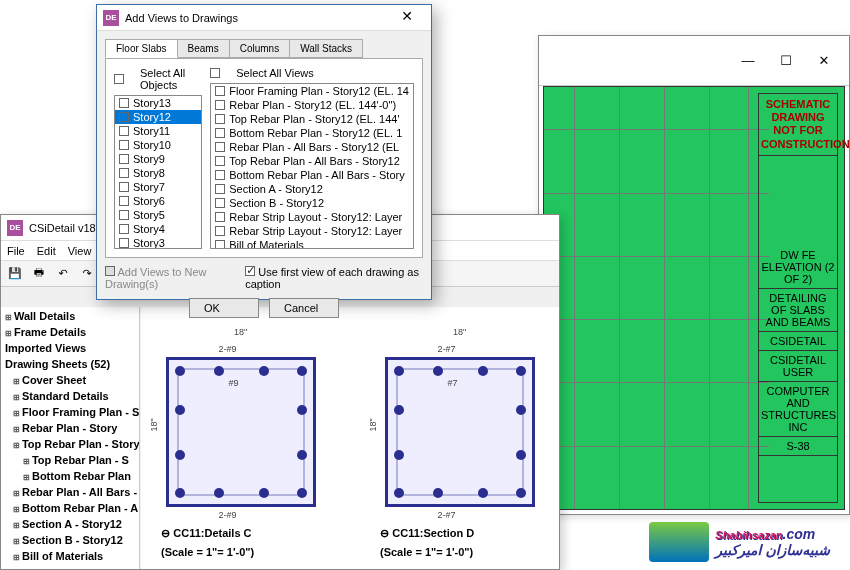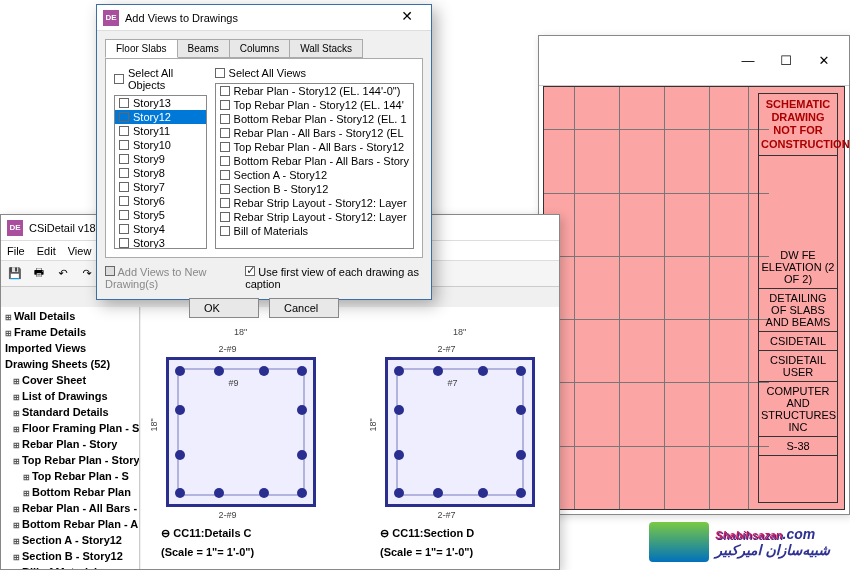--- a/index.html
+++ b/index.html
@@ -29,39 +29,39 @@
 .rebar { width:10px; height:10px; border-radius:50%; background:#2a2e8f; position:absolute; }
 .stirrup-inner { position:absolute; inset:8px; border:2px solid rgba(42,46,143,.3); }
 .sec-label { text-align:left; margin-top:6px; padding-left:10px; font-weight:bold; }
 .dim-txt { position:absolute; font-size:9px; color:#444; }
 
 
 .plan-window { position:absolute; left:538px; top:35px; width:312px; height:480px; border:1px solid #888; background:#fff; box-shadow:2px 2px 8px rgba(0,0,0,.15); }
 .plan-tb { height:50px; border-bottom:1px solid #ccc; display:flex; align-items:center; justify-content:flex-end; gap:4px; padding:0 6px; }
 .win-btns { display:flex; gap:0; margin-left:auto; }
 .win-btn { width:38px; height:24px; display:flex; align-items:center; justify-content:center; font-size:13px; }
-.plan-body { position:absolute; top:50px; left:4px; right:4px; bottom:4px; border:1px solid #333; background:#fca5a5; }
+.plan-body { position:absolute; top:50px; left:4px; right:4px; bottom:4px; border:1px solid #333; background:#22c55e; }
 .grid-line { position:absolute; background:#777; }
 .grid-v { width:1px; height:100%; }
 .grid-h { height:1px; width:75%; }
 .title-block { position:absolute; right:6px; top:6px; bottom:6px; width:80px; border:1px solid #333; font-size:6px; }
 .tb-row { border-bottom:1px solid #333; padding:3px 2px; text-align:center; }
 .tb-head { color:#a00; font-weight:bold; line-height:1.2; padding:4px 2px; }
 
 
 .dialog { position:absolute; left:96px; top:4px; width:336px; height:296px; background:#f0f0f0; border:1px solid #3a6ea5; box-shadow:5px 5px 15px rgba(0,0,0,.3); z-index:10; }
 .dlg-title { height:26px; background:#fff; display:flex; align-items:center; padding:0 6px; border-bottom:1px solid #ddd; }
 .dlg-title .icon { width:16px; height:16px; background:#a84f9e; color:#fff; font-size:8px; font-weight:bold; display:flex; align-items:center; justify-content:center; margin-right:6px; }
 .dlg-close { margin-left:auto; width:36px; height:20px; text-align:center; font-size:14px; }
 .dlg-tabs { display:flex; margin:8px 8px 0; }
 .dlg-tab { padding:3px 10px; border:1px solid #aaa; background:#e8e8e8; font-size:10px; margin-right:-1px; }
 .dlg-tab.active { background:#fff; border-bottom-color:#fff; position:relative; z-index:1; }
 .dlg-body { margin:0 8px 8px; border:1px solid #aaa; background:#fff; height:200px; display:flex; gap:8px; padding:8px; }
 .list-col { flex:1; display:flex; flex-direction:column; }
-.list-head { font-size:10px; margin-bottom:4px; display:flex; align-items:center; gap:4px; }
+.list-head { font-size:10px; margin-bottom:4px; display:flex; align-items:center; gap:16px; }
 .list-box { flex:1; border:1px solid #888; background:#fff; overflow:hidden; font-size:10px; }
 .list-row { padding:1px 4px; display:flex; align-items:center; gap:4px; white-space:nowrap; }
 .list-row.sel { background:#0078d7; color:#fff;text-align:right; }
 .chk { width:10px; height:10px; border:1px solid #666; display:inline-block; flex-shrink:0; }
 .dlg-foot { display:flex; gap:8px; padding:0 8px 4px; align-items:center; font-size:10px; }
 .dlg-btns { display:flex; justify-content:center; gap:10px; padding:4px; }
 .btn { min-width:70px; padding:3px 14px; border:1px solid #888; background:#e8e8e8; font-size:11px; text-align:left; }
 
 
 .logo { position:absolute; right:20px; bottom:8px; font-size:20px; font-weight:bold; font-style:italic; display:flex; align-items:center; gap:6px; }
@@ -124,21 +124,20 @@
     <div class="tb-btn">🖶</div>
     <div class="tb-btn">↶</div>
     <div class="tb-btn">↷</div>
   </div>
   <div class="tree" id="tree">
       <div class="tree-item l0">Wall Details</div>
       <div class="tree-item l0">Frame Details</div>
       <div class="tree-item l0 leaf">Imported Views</div>
       <div class="tree-item l0 leaf">Drawing Sheets (52)</div>
       <div class="tree-item l1">Cover Sheet</div>
-      <div class="tree-item l1">List of Drawings</div>
       <div class="tree-item l1">Standard Details</div>
       <div class="tree-item l1">Floor Framing Plan - St</div>
       <div class="tree-item l1">Rebar Plan - Story</div>
       <div class="tree-item l1">Top Rebar Plan - Story</div>
       <div class="tree-item l2">Top Rebar Plan - S</div>
       <div class="tree-item l2">Bottom Rebar Plan</div>
       <div class="tree-item l1">Rebar Plan - All Bars -</div>
       <div class="tree-item l1">Bottom Rebar Plan - Al</div>
       <div class="tree-item l1">Section A - Story12</div>
       <div class="tree-item l1">Section B - Story12</div>
@@ -227,20 +226,21 @@
           <div class="list-row"><span class="chk"></span>Story4</div>
           <div class="list-row"><span class="chk"></span>Story3</div>
         </div>
     </div>
     <div class="list-col" style="flex:1.4">
       <label class="list-head">
           <span class="chk"></span>
           <span>Select All Views</span>
         </label>
       <div class="list-box" id="view-list">
+          <div class="list-row"><span class="chk"></span>Floor Framing Plan - Story12 (EL. 14</div>
           <div class="list-row"><span class="chk"></span>Rebar Plan - Story12 (EL. 144'-0")</div>
           <div class="list-row"><span class="chk"></span>Top Rebar Plan - Story12 (EL. 144'</div>
           <div class="list-row"><span class="chk"></span>Bottom Rebar Plan - Story12 (EL. 1</div>
           <div class="list-row"><span class="chk"></span>Rebar Plan - All Bars - Story12 (EL</div>
           <div class="list-row"><span class="chk"></span>Top Rebar Plan - All Bars - Story12</div>
           <div class="list-row"><span class="chk"></span>Bottom Rebar Plan - All Bars - Story</div>
           <div class="list-row"><span class="chk"></span>Section A - Story12</div>
           <div class="list-row"><span class="chk"></span>Section B - Story12</div>
           <div class="list-row"><span class="chk"></span>Rebar Strip Layout - Story12: Layer</div>
           <div class="list-row"><span class="chk"></span>Rebar Strip Layout - Story12: Layer</div>

